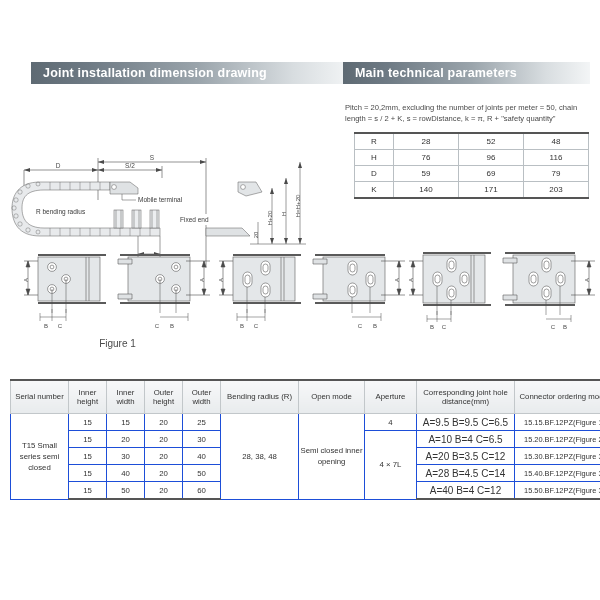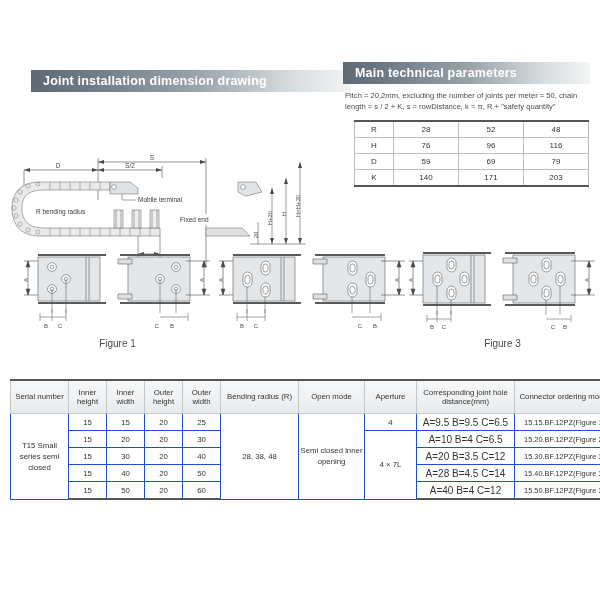--- a/index.html
+++ b/index.html
@@ -14,28 +14,28 @@
   .sec-header{
     height:22px;line-height:22px;
     background:linear-gradient(to right,#5e6a73 0%,#6e7a84 18%,#9aa4ab 52%,#d8dde0 82%,#f3f5f6 100%);
     color:#ffffff;font-size:12.5px;font-weight:bold;
     padding-left:12px;letter-spacing:.2px;
     box-sizing:border-box;white-space:nowrap;overflow:hidden;
   }
 
   
   .top{position:absolute;left:0;top:62px;right:0;height:165px;}
-  .panel-left{position:absolute;left:10px;top:8px;width:320px;padding-left:21px;}
+  .panel-left{position:absolute;left:10px;top:0;width:320px;padding-left:21px;}
   .panel-right{position:absolute;left:343px;top:0;width:247px;}
 
   .drawing-left{position:absolute;left:10px;top:86px;width:320px;height:120px;}
 
   .note{
     font-size:7.6px;line-height:10.5px;color:#4a4a4a;
-    margin-top:7px;padding:0 2px;
+    margin-top:19px;padding:0 2px;
   }
 
   
   table.mtp{
     border-collapse:collapse;width:235px;margin-top:8px;margin-left:11px;
     font-size:8px;color:#333;
   }
   table.mtp td{
     border:1px solid #b9bfc3;text-align:center;height:15px;padding:0;
   }
@@ -452,21 +452,20 @@
         <g stroke="#4a4a4a" stroke-width="0.5" fill="none">
           <line x1="155" y1="43" x2="155" y2="72"></line>
             <line x1="141" y1="57" x2="141" y2="72"></line>
           <line x1="141" y1="76" x2="155" y2="76"></line>
             <line x1="155" y1="76" x2="166" y2="76"></line>
           <line x1="166" y1="72" x2="166" y2="79"></line>
         </g>
         <text x="148" y="86" font-size="6" fill="#4a4a4a" text-anchor="middle">C</text>
         <text x="160" y="86" font-size="6" fill="#4a4a4a" text-anchor="middle">B</text>
       </svg>
-      <div class="fig-cap">Figure 3</div>
     </div>
   </div>
 
   <div class="bottom">
 
     <table class="tp">
       <colgroup>
         <col style="width:58px">
           <col style="width:38px">
           <col style="width:38px">

